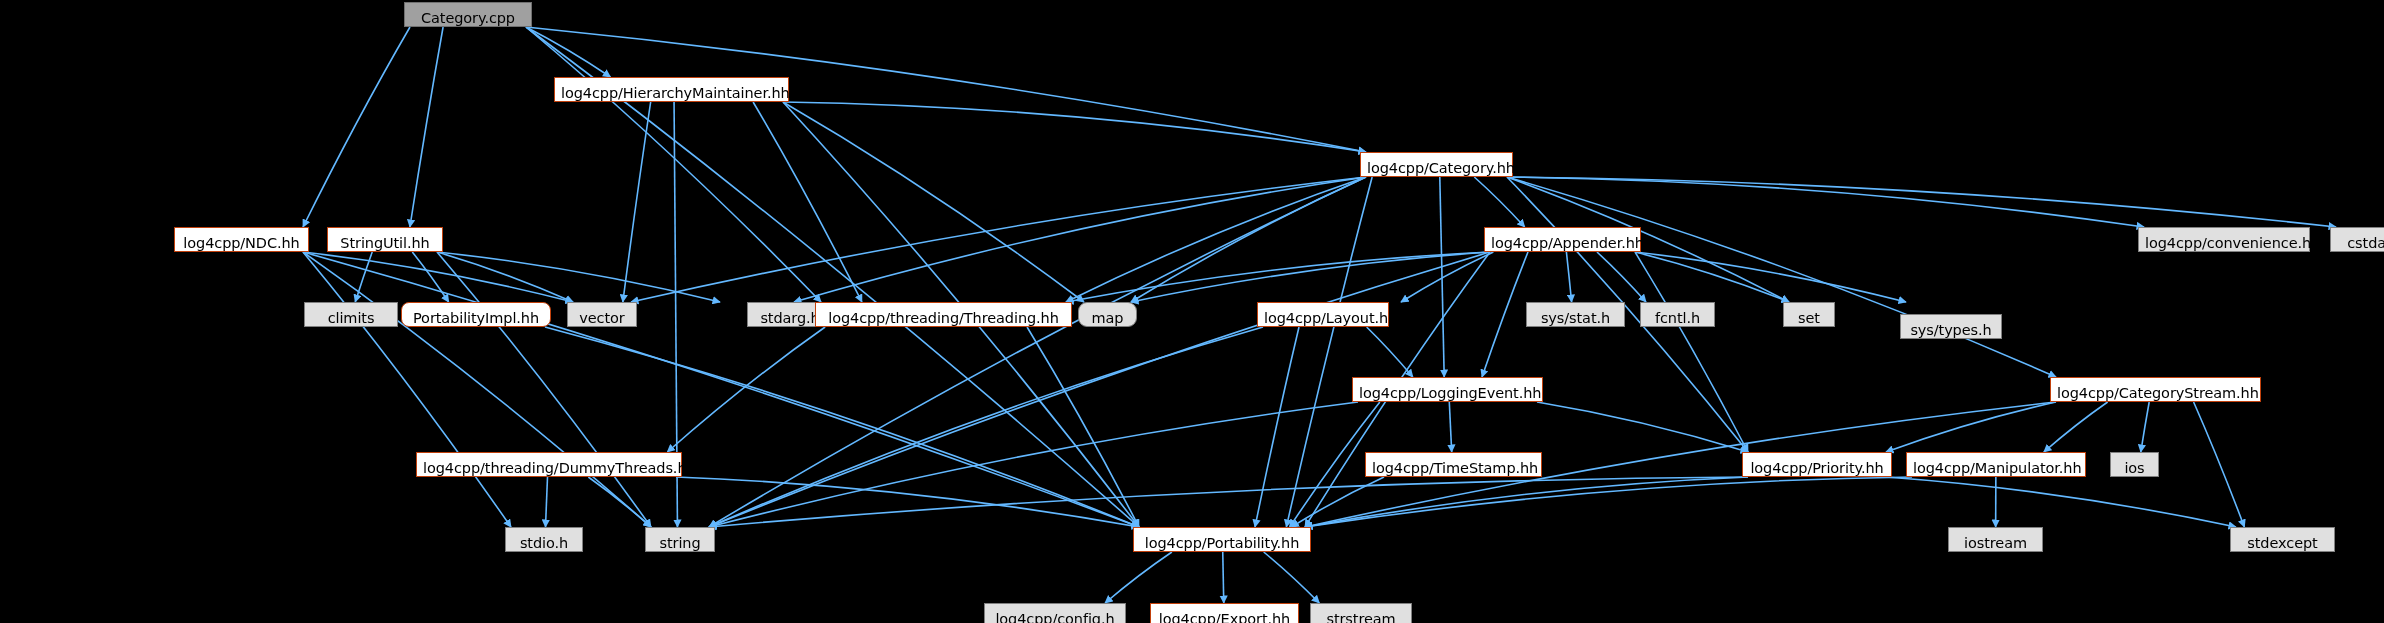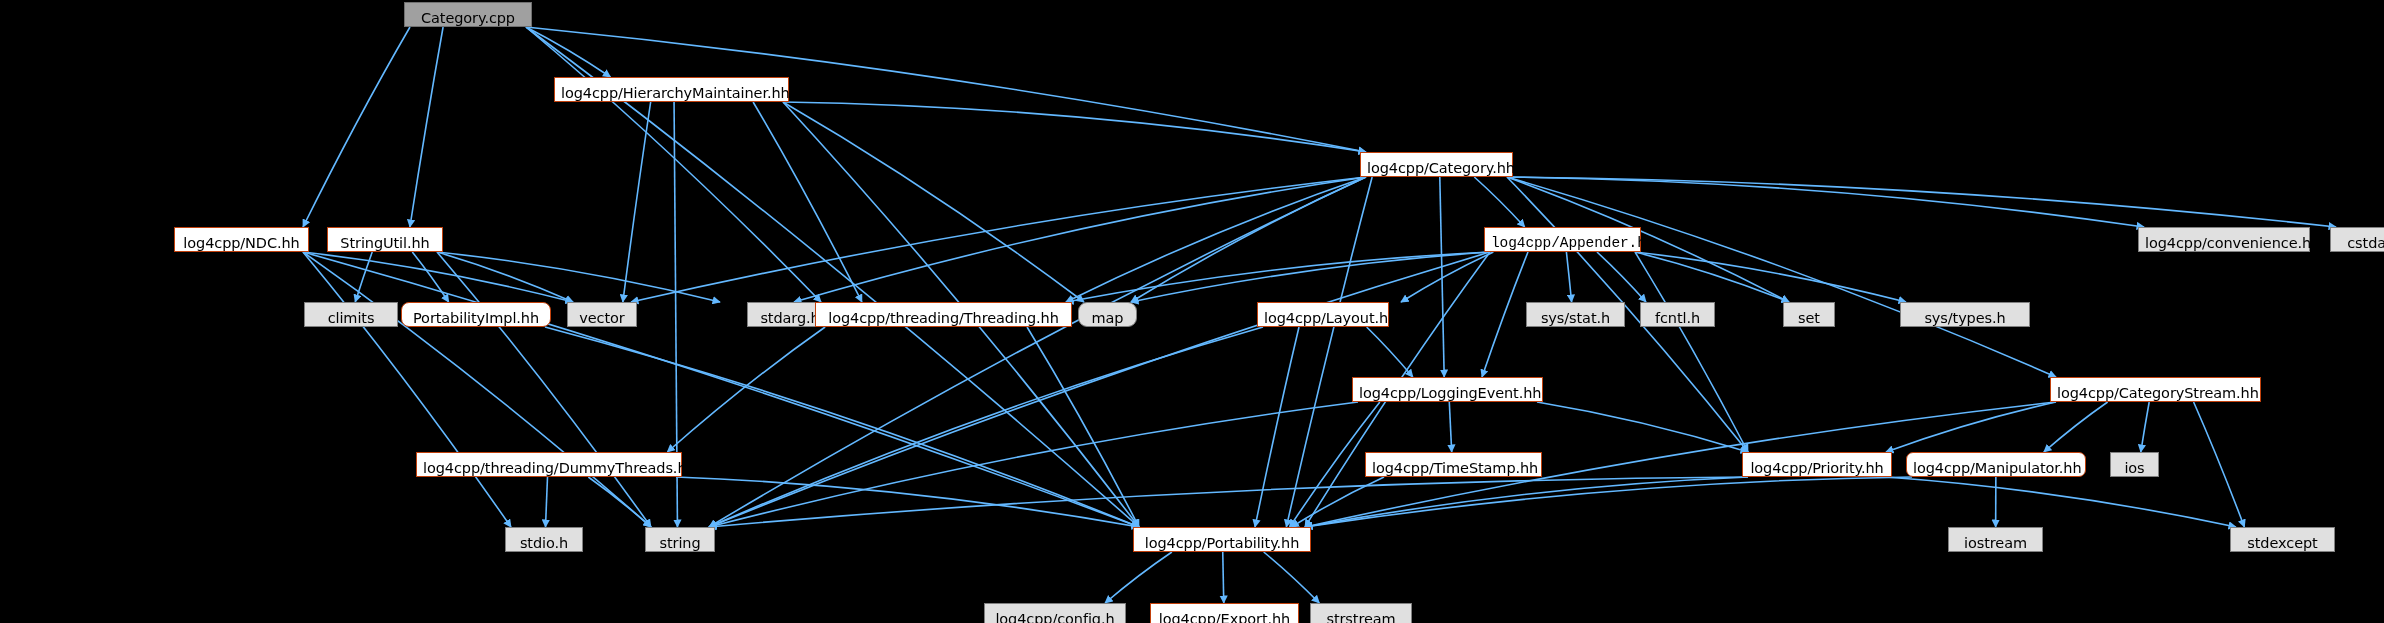--- a/index.html
+++ b/index.html
@@ -137,40 +137,40 @@
         <path d="M 1222.75 552 Q 1223.25 575.71465689572 1223.75 603" marker-end="url(#arrow)"></path>
         <path d="M 1263.7 552 Q 1291.5 574.8593294412215 1319.3 603" marker-end="url(#arrow)"></path>
       </g>
   </svg>
   <div id="node-layer">
       <div class="node root" style="left: 404px; top: 2px; width: 128px;">Category.cpp</div>
       <div class="node hdr" style="left: 554px; top: 77px; width: 235px;">log4cpp/HierarchyMaintainer.hh</div>
       <div class="node hdr" style="left: 1360px; top: 152px; width: 153px;">log4cpp/Category.hh</div>
       <div class="node hdr" style="left: 174px; top: 227px; width: 135px;">log4cpp/NDC.hh</div>
       <div class="node hdr" style="left: 327px; top: 227px; width: 116px;">StringUtil.hh</div>
-      <div class="node hdr" style="left: 1484px; top: 227px; width: 157px; font-family: Liberation Mono, monospace;">log4cpp/Appender.hh</div>
+      <div class="node hdr" style="left: 1484px; top: 227px; width: 157px;">log4cpp/Appender.hh</div>
       <div class="node sys" style="left: 2138px; top: 227px; width: 172px;">log4cpp/convenience.h</div>
       <div class="node sys" style="left: 2330px; top: 227px; width: 88px;">cstdarg</div>
       <div class="node sys" style="left: 304px; top: 302px; width: 94px;">climits</div>
       <div class="node hdr" style="left: 401px; top: 302px; width: 150px; border-radius: 8px;">PortabilityImpl.hh</div>
       <div class="node sys" style="left: 567px; top: 302px; width: 70px;">vector</div>
       <div class="node sys" style="left: 747px; top: 302px; width: 86px;">stdarg.h</div>
       <div class="node hdr" style="left: 815px; top: 302px; width: 257px;">log4cpp/threading/Threading.hh</div>
       <div class="node sys" style="left: 1078px; top: 302px; width: 59px; border-radius: 9px;">map</div>
       <div class="node hdr" style="left: 1257px; top: 302px; width: 132px;">log4cpp/Layout.hh</div>
       <div class="node sys" style="left: 1526px; top: 302px; width: 99px;">sys/stat.h</div>
       <div class="node sys" style="left: 1640px; top: 302px; width: 75px;">fcntl.h</div>
       <div class="node sys" style="left: 1783px; top: 302px; width: 52px;">set</div>
-      <div class="node sys" style="left: 1900px; top: 302px; width: 130px;">sys/types.h</div>
+      <div class="node sys" style="left: 1900px; top: 314px; width: 102px;">sys/types.h</div>
       <div class="node hdr" style="left: 1352px; top: 377px; width: 191px;">log4cpp/LoggingEvent.hh</div>
       <div class="node hdr" style="left: 2050px; top: 377px; width: 211px;">log4cpp/CategoryStream.hh</div>
       <div class="node hdr" style="left: 416px; top: 452px; width: 266px;">log4cpp/threading/DummyThreads.hh</div>
       <div class="node hdr" style="left: 1365px; top: 452px; width: 177px;">log4cpp/TimeStamp.hh</div>
       <div class="node hdr" style="left: 1742px; top: 452px; width: 150px;">log4cpp/Priority.hh</div>
-      <div class="node hdr" style="left: 1906px; top: 452px; width: 180px; border-radius: 7px;">log4cpp/Manipulator.hh</div>
+      <div class="node hdr" style="left: 1906px; top: 452px; width: 180px;">log4cpp/Manipulator.hh</div>
       <div class="node sys" style="left: 2110px; top: 452px; width: 49px;">ios</div>
       <div class="node sys" style="left: 505px; top: 527px; width: 78px;">stdio.h</div>
       <div class="node sys" style="left: 645px; top: 527px; width: 70px;">string</div>
       <div class="node hdr" style="left: 1133px; top: 527px; width: 178px;">log4cpp/Portability.hh</div>
       <div class="node sys" style="left: 1948px; top: 527px; width: 95px;">iostream</div>
       <div class="node sys" style="left: 2230px; top: 527px; width: 105px;">stdexcept</div>
       <div class="node sys" style="left: 984px; top: 603px; width: 142px;">log4cpp/config.h</div>
       <div class="node hdr" style="left: 1150px; top: 603px; width: 149px;">log4cpp/Export.hh</div>
       <div class="node sys" style="left: 1310px; top: 603px; width: 102px;">strstream</div>
     </div>

